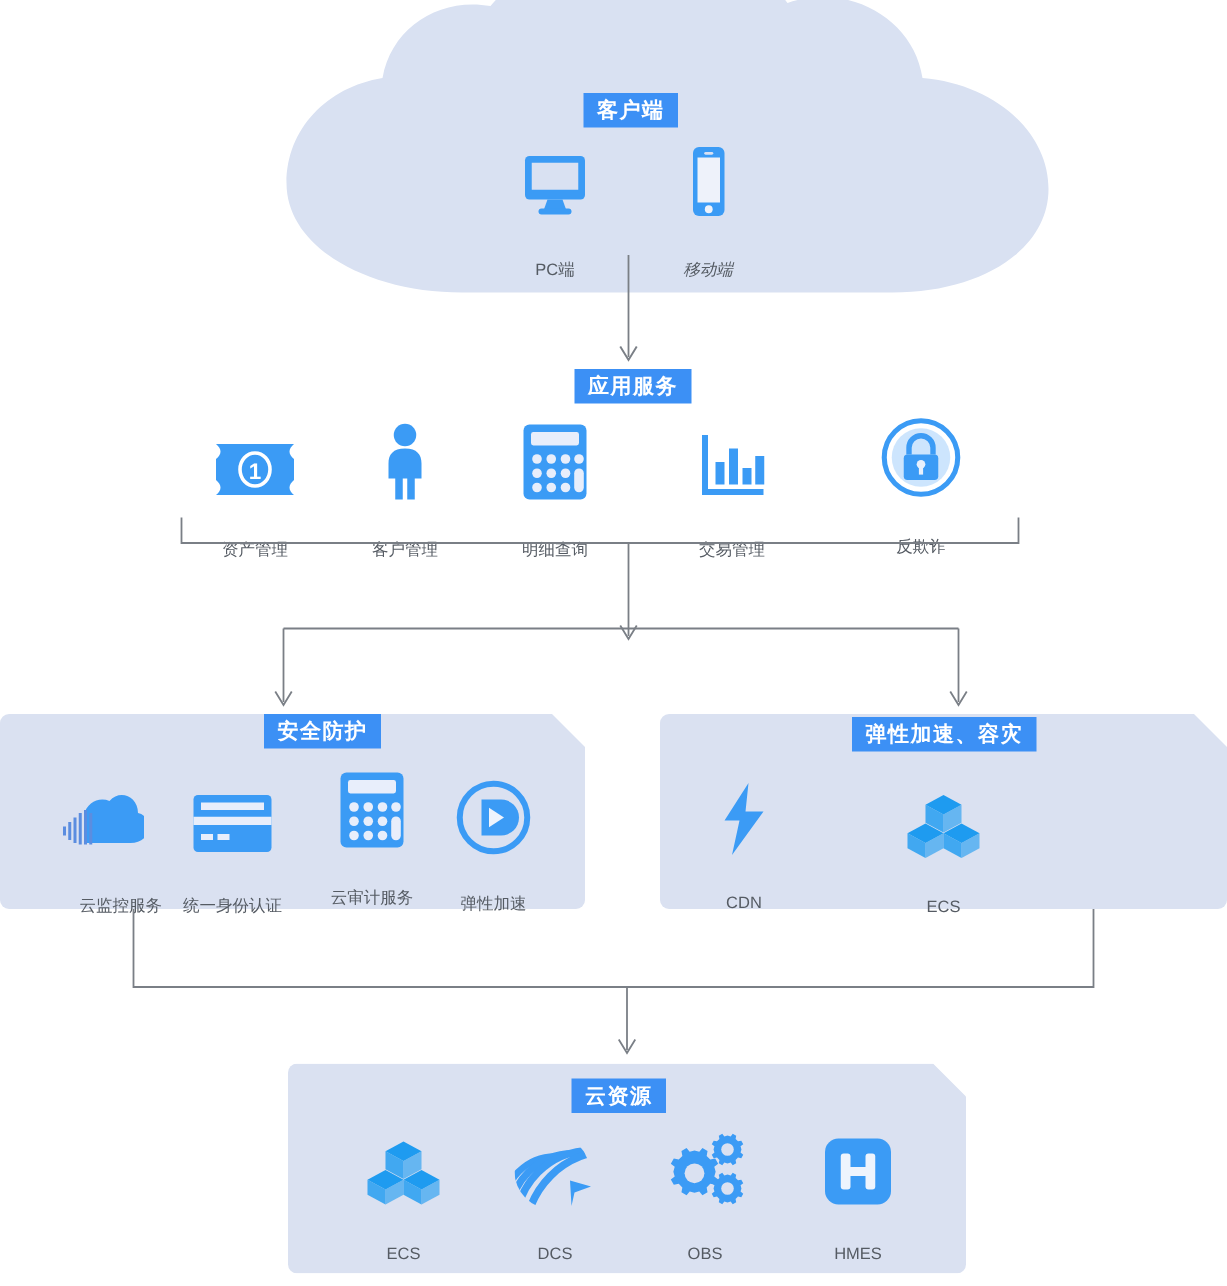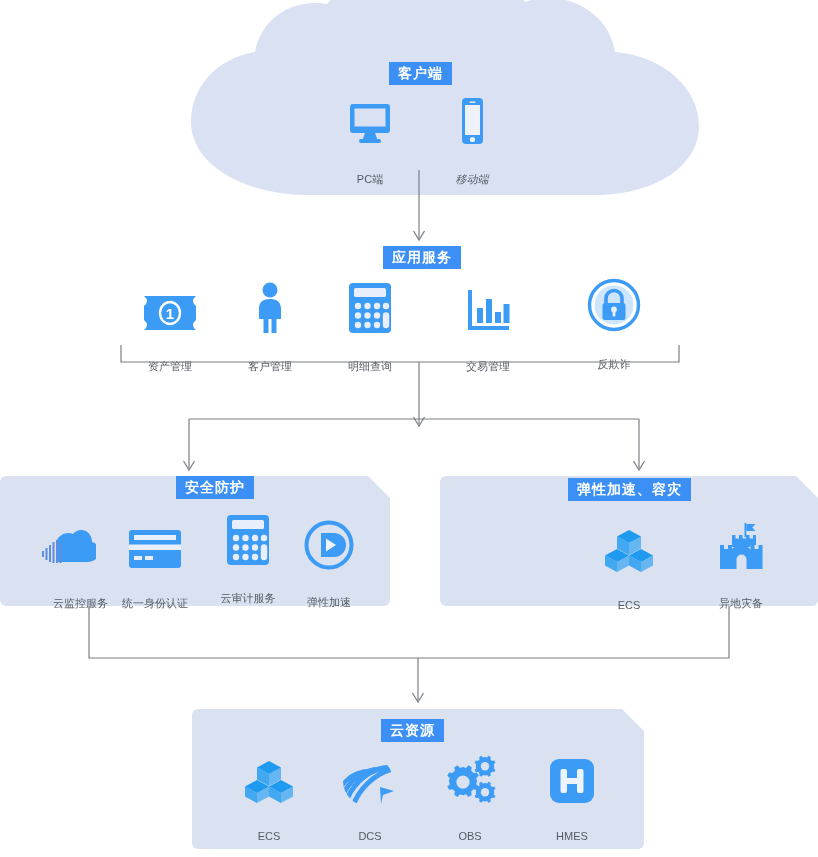--- a/index.html
+++ b/index.html
@@ -210,55 +210,48 @@
         <path d="M22 18.5 l10 6.5 l-10 6.5 Z" fill="#eef4fd"></path>
       </svg>
     </div>
     <div class="cap">弹性加速</div>
   </div>
 
   <div class="panel notch" style="left:440px;top:476px;width:378px;height:130px;"></div>
 
   <div class="badge" style="left:568px;top:478px;">弹性加速、容灾</div>
 
+  <div class="cell" style="left:456px;top:519px;width:80px;">
+    <div class="glyph">
+      <svg width="34" height="50" viewBox="0 0 34 50">
+        <path d="M20 1 L4 26 h10 L9 49 L30 20 H18 Z" fill="#3b9bf5"></path>
+      </svg>
+    </div>
+    <div class="cap">CDN</div>
+  </div>
 
   <div class="cell" style="left:589px;top:522px;width:80px;">
     <div class="glyph">
       <svg width="54" height="46" viewBox="0 0 54 46">
         <g fill="#1e9bf0">
           <path d="M27 2 L39 8.5 L27 15 L15 8.5 Z"></path>
           <path d="M15 8.5 L27 15 v12 L15 20.5 Z" opacity="0.82"></path>
           <path d="M39 8.5 L27 15 v12 l12 -6.5 Z" opacity="0.62"></path>
           <path d="M15 21 L27 27.5 L15 34 L3 27.5 Z"></path>
           <path d="M3 27.5 L15 34 v10 L3 37.5 Z" opacity="0.82"></path>
           <path d="M27 27.5 L15 34 v10 l12 -6.5 Z" opacity="0.62"></path>
           <path d="M39 21 L51 27.5 L39 34 L27 27.5 Z"></path>
           <path d="M27 27.5 L39 34 v10 L27 37.5 Z" opacity="0.82"></path>
           <path d="M51 27.5 L39 34 v10 l12 -6.5 Z" opacity="0.62"></path>
         </g>
       </svg>
     </div>
     <div class="cap">ECS</div>
   </div>
 
-  <div class="cell" style="left:700px;top:519px;width:82px;">
-    <div class="glyph">
-      <svg width="52" height="50" viewBox="0 0 52 50">
-        <rect x="29.5" y="2" width="1.8" height="14" fill="#3b9bf5"></rect>
-        <path d="M31.3 3 h9 l-3 3.5 l3 3.5 h-9 Z" fill="#3b9bf5"></path>
-        <path d="M17 14 h3.5 v3.5 h3.5 V14 h3.5 v3.5 h3.5 V14 h3.5 v3.5 h3.5 V14 h3 v10 H17 Z" fill="#3b9bf5"></path>
-        <rect x="17" y="21" width="18.5" height="5" fill="#3b9bf5"></rect>
-        <path d="M5 24 h4 v4 h4 v-4 h4 v24 H5 Z" fill="#3b9bf5"></path>
-        <path d="M35.5 24 h4 v4 h4 v-4 h4 v24 h-12 Z" fill="#3b9bf5"></path>
-        <path d="M14 48 V36 a12 12 0 0 1 24 0 v12 Z" fill="#3b9bf5"></path>
-        <path d="M21.5 48 V38.5 a5 5 0 0 1 10 0 V48 Z" fill="#dae1f1"></path>
-      </svg>
-    </div>
-    <div class="cap">异地灾备</div>
-  </div>
 
   <div class="panel notch" style="left:192px;top:709px;width:452px;height:140px;"></div>
 
   <div class="badge" style="left:381px;top:719px;">云资源</div>
 
   <div class="cell" style="left:229px;top:753px;width:80px;">
     <div class="glyph">
       <svg width="54" height="46" viewBox="0 0 54 46">
         <g fill="#1e9bf0">
           <path d="M27 2 L39 8.5 L27 15 L15 8.5 Z"></path>

